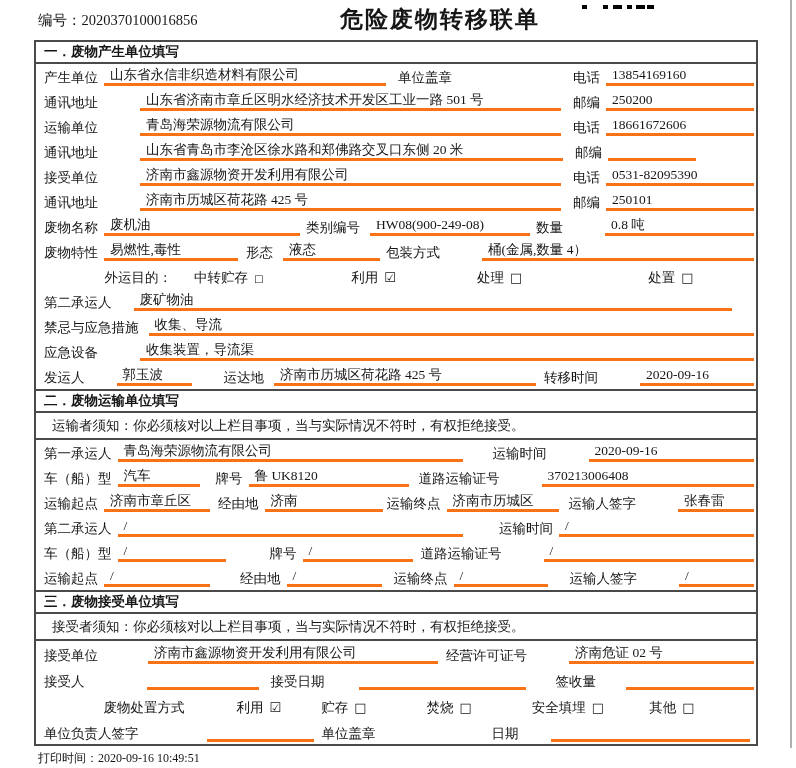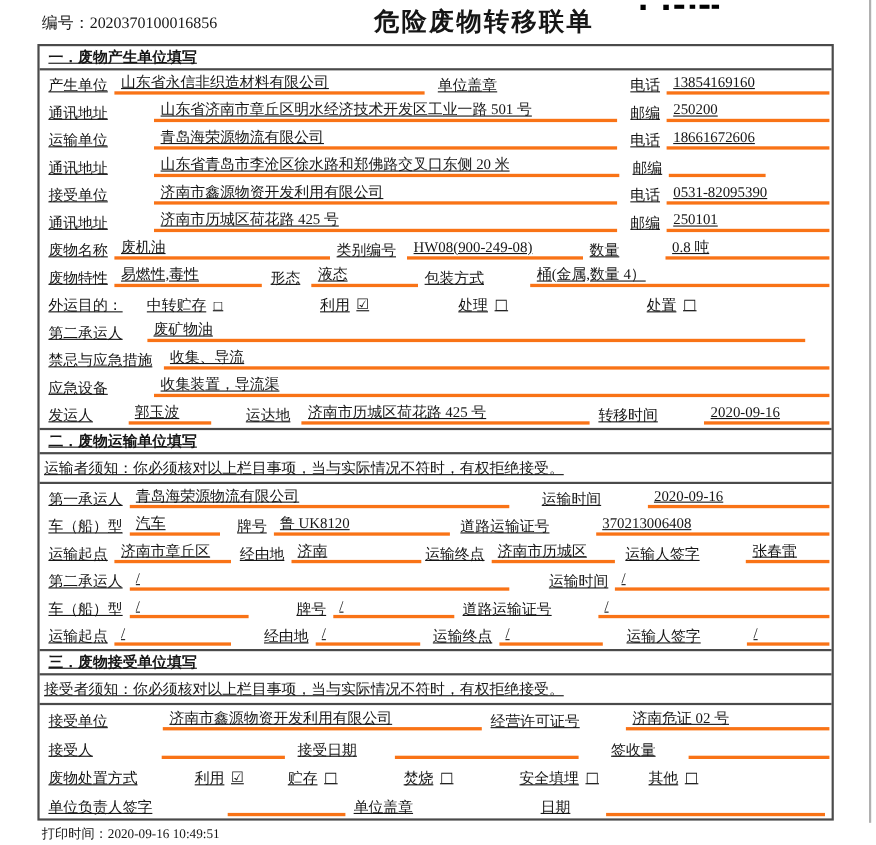--- a/index.html
+++ b/index.html
@@ -10,29 +10,29 @@
 
   
   .serial { position:absolute; left:38px; top:11px; font-size:14.5px; white-space:nowrap; }
   .doc-title { position:absolute; left:0; top:4px; width:880px; text-align:center;
     font-family:"Liberation Sans","DejaVu Sans",sans-serif; font-weight:700;
     font-size:23px; letter-spacing:2px; }
   .qr { position:absolute; left:582px; top:0; width:72px; height:9px; overflow:hidden; }
 
   
   .form { position:absolute; left:34px; top:40px; width:724px; height:706px;
-    border:2px solid #4a4a4a; display:flex; flex-direction:column; background:#fff;text-decoration:underline; }
+    border:2px solid #4a4a4a; display:flex; flex-direction:column; background:#fff; }
   .sec-title { flex:0 0 22px; display:flex; align-items:center; padding:0 8px;
     font-family:"Liberation Sans","DejaVu Sans",sans-serif; font-weight:700;
     font-size:13.5px; border-bottom:2px solid #4a4a4a; }
   .sec-title.bt { border-top:2px solid #4a4a4a; flex-basis:24px; }
-  .notice-row { flex:0 0 27px; display:flex; align-items:center; padding:0 4px;
+  .notice-row { flex:0 0 27px; display:flex; align-items:center; padding:0 16px;
     font-size:13.5px; border-bottom:2px solid #4a4a4a; white-space:nowrap; }
   .row { flex:0 0 25px; display:flex; align-items:flex-end; padding:0 2px 3px 8px;
-    font-size:13.5px; line-height:1.2; white-space:nowrap; }
+    font-size:13.5px; line-height:1.2; white-space:nowrap;justify-content:center; }
   .row.h26 { flex-basis:26px; }
   .lbl { white-space:nowrap; padding-right:6px; flex:0 0 auto; }
   .u { border-bottom:3px solid #f97316; white-space:nowrap; padding:0 2px 0 6px;
     min-height:16px; flex:0 0 auto; overflow:hidden; }
   .grow { flex:1 1 auto;margin-left:36px; }
   .spacer { flex:1 1 auto; }
   .gap { flex:0 0 auto; }
   .box { font-family:"DejaVu Sans",sans-serif; font-size:13px; flex:0 0 auto; }
   .box-sm { font-size:10px; padding-bottom:1px; }
   .ml4{margin-left:4px}.ml6{margin-left:6px}.ml8{margin-left:8px}.ml10{margin-left:10px}

